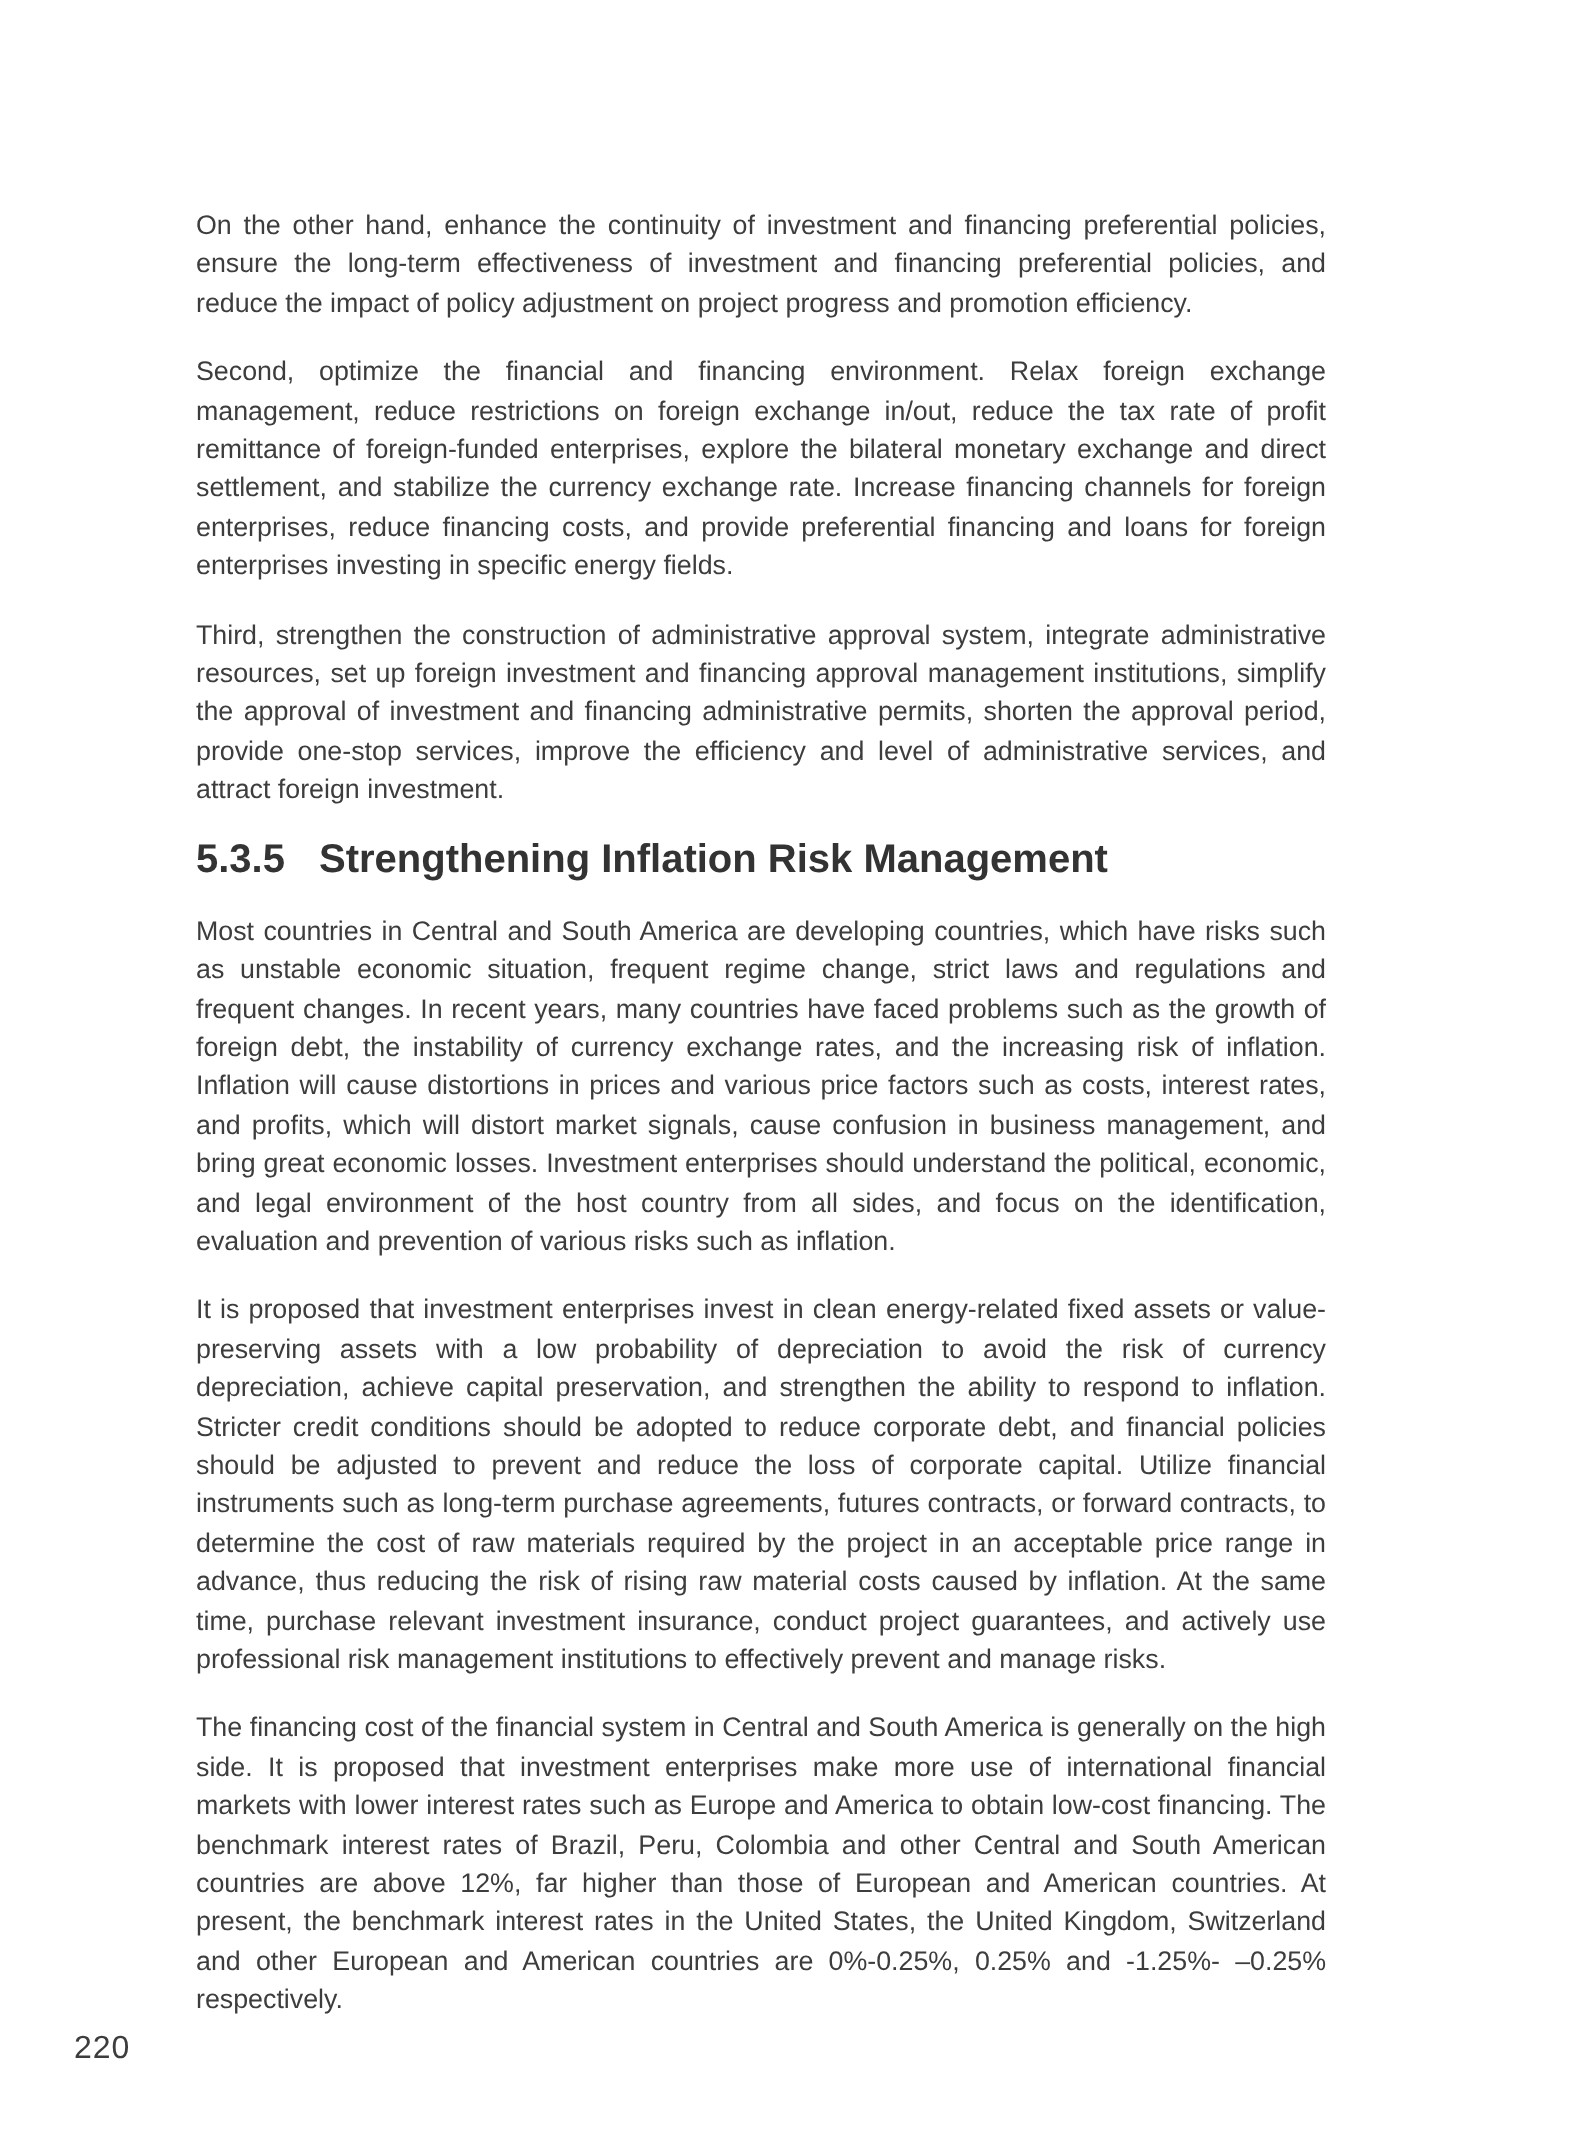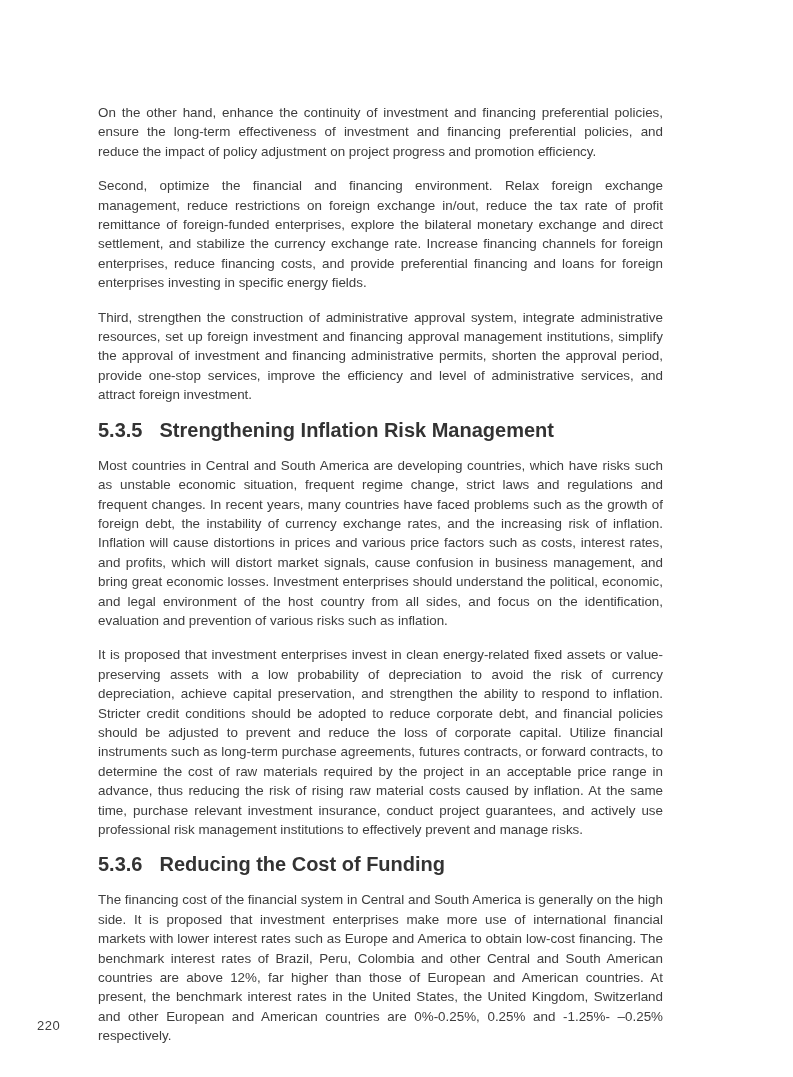--- a/index.html
+++ b/index.html
@@ -38,39 +38,36 @@
   }
   .heading .hnum {
     margin-right: 17px;
   }
   .page-footer {
     position: absolute;
     left: 37px;
     top: 1016px;
   }
   .page-number {
-    font-size: 13px;
+    font-size: 16px;
     color: #3d3d3d;
     letter-spacing: 0.5px;
   }
 </style>
 </head>
 <body>
 
 <div class="page">
   <main class="textblock">
     <p class="body-para">On the other hand, enhance the continuity of investment and financing preferential policies, ensure the long-term effectiveness of investment and financing preferential policies, and reduce the impact of policy adjustment on project progress and promotion efficiency.</p>
     <p class="body-para">Second, optimize the financial and financing environment. Relax foreign exchange management, reduce restrictions on foreign exchange in/out, reduce the tax rate of profit remittance of foreign-funded enterprises, explore the bilateral monetary exchange and direct settlement, and stabilize the currency exchange rate. Increase financing channels for foreign enterprises, reduce financing costs, and provide preferential financing and loans for foreign enterprises investing in specific energy fields.</p>
     <p class="body-para">Third, strengthen the construction of administrative approval system, integrate administrative resources, set up foreign investment and financing approval management institutions, simplify the approval of investment and financing administrative permits, shorten the approval period, provide one-stop services, improve the efficiency and level of administrative services, and attract foreign investment.</p>
     <h2 class="heading">
       <span class="hnum">5.3.5</span><span class="htitle">Strengthening Inflation Risk Management</span>
     </h2>
     <p class="body-para">Most countries in Central and South America are developing countries, which have risks such as unstable economic situation, frequent regime change, strict laws and regulations and frequent changes. In recent years, many countries have faced problems such as the growth of foreign debt, the instability of currency exchange rates, and the increasing risk of inflation. Inflation will cause distortions in prices and various price factors such as costs, interest rates, and profits, which will distort market signals, cause confusion in business management, and bring great economic losses. Investment enterprises should understand the political, economic, and legal environment of the host country from all sides, and focus on the identification, evaluation and prevention of various risks such as inflation.</p>
     <p class="body-para">It is proposed that investment enterprises invest in clean energy-related fixed assets or value-preserving assets with a low probability of depreciation to avoid the risk of currency depreciation, achieve capital preservation, and strengthen the ability to respond to inflation. Stricter credit conditions should be adopted to reduce corporate debt, and financial policies should be adjusted to prevent and reduce the loss of corporate capital. Utilize financial instruments such as long-term purchase agreements, futures contracts, or forward contracts, to determine the cost of raw materials required by the project in an acceptable price range in advance, thus reducing the risk of rising raw material costs caused by inflation. At the same time, purchase relevant investment insurance, conduct project guarantees, and actively use professional risk management institutions to effectively prevent and manage risks.</p>
-    <h2 class="heading">
-      <span class="hnum">5.3.6</span><span class="htitle">Reducing the Cost of Funding</span>
-    </h2>
     <p class="body-para">The financing cost of the financial system in Central and South America is generally on the high side. It is proposed that investment enterprises make more use of international financial markets with lower interest rates such as Europe and America to obtain low-cost financing. The benchmark interest rates of Brazil, Peru, Colombia and other Central and South American countries are above 12%, far higher than those of European and American countries. At present, the benchmark interest rates in the United States, the United Kingdom, Switzerland and other European and American countries are 0%-0.25%, 0.25% and -1.25%- –0.25% respectively.</p>
   </main>
   <footer class="page-footer">
     <span class="page-number">220</span>
   </footer>
 </div>
 
 </body></html>

